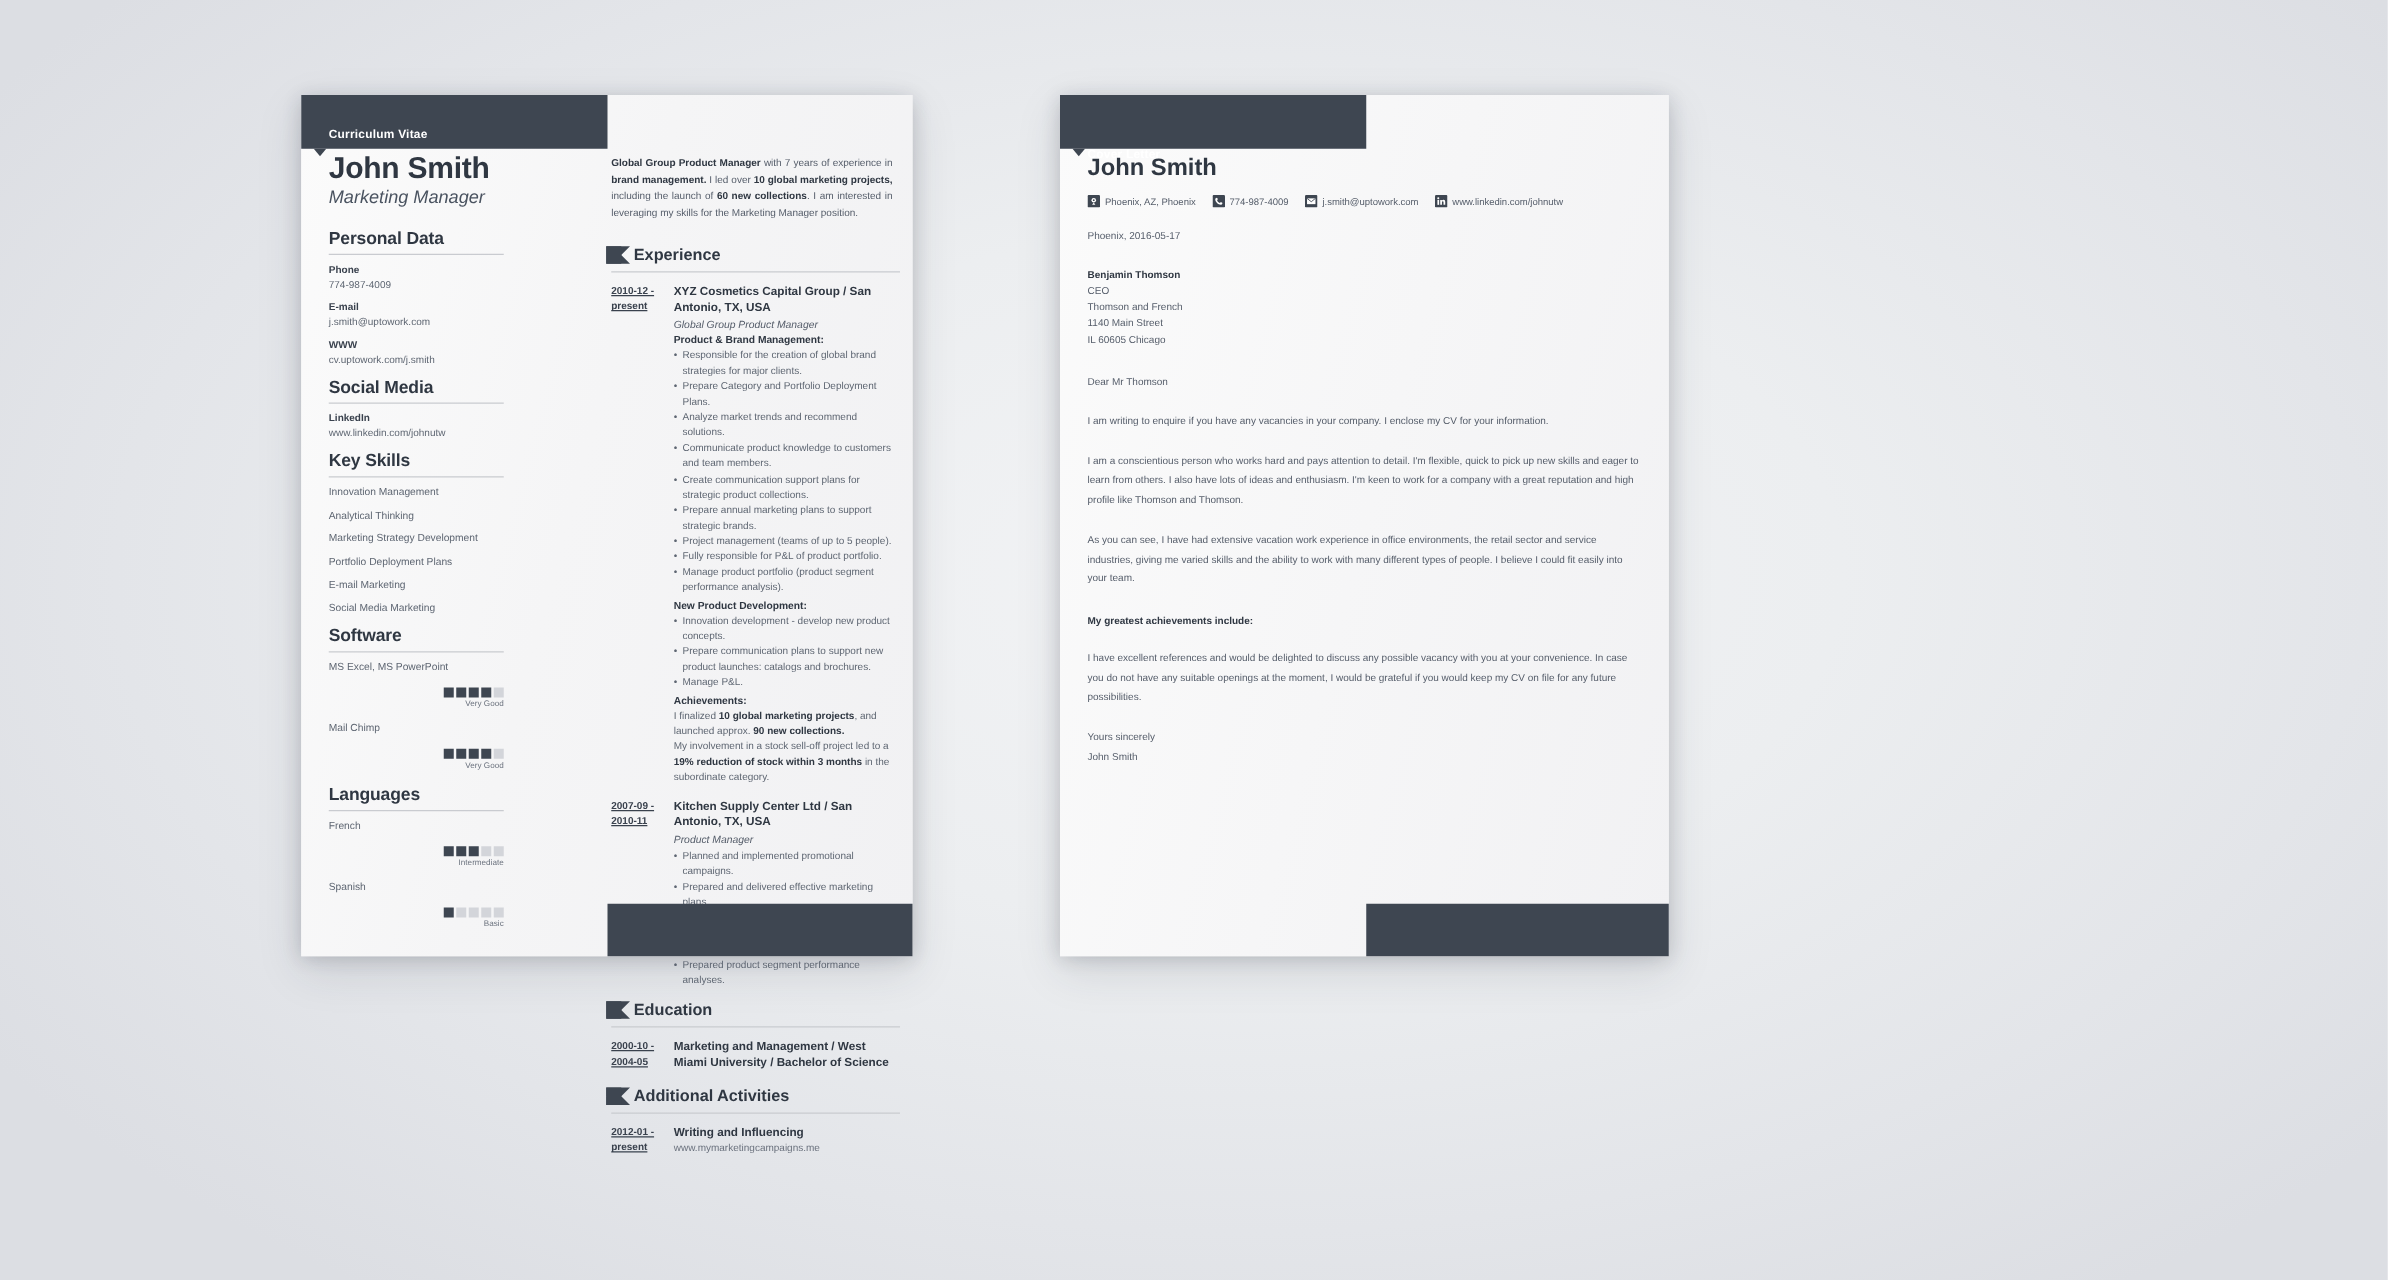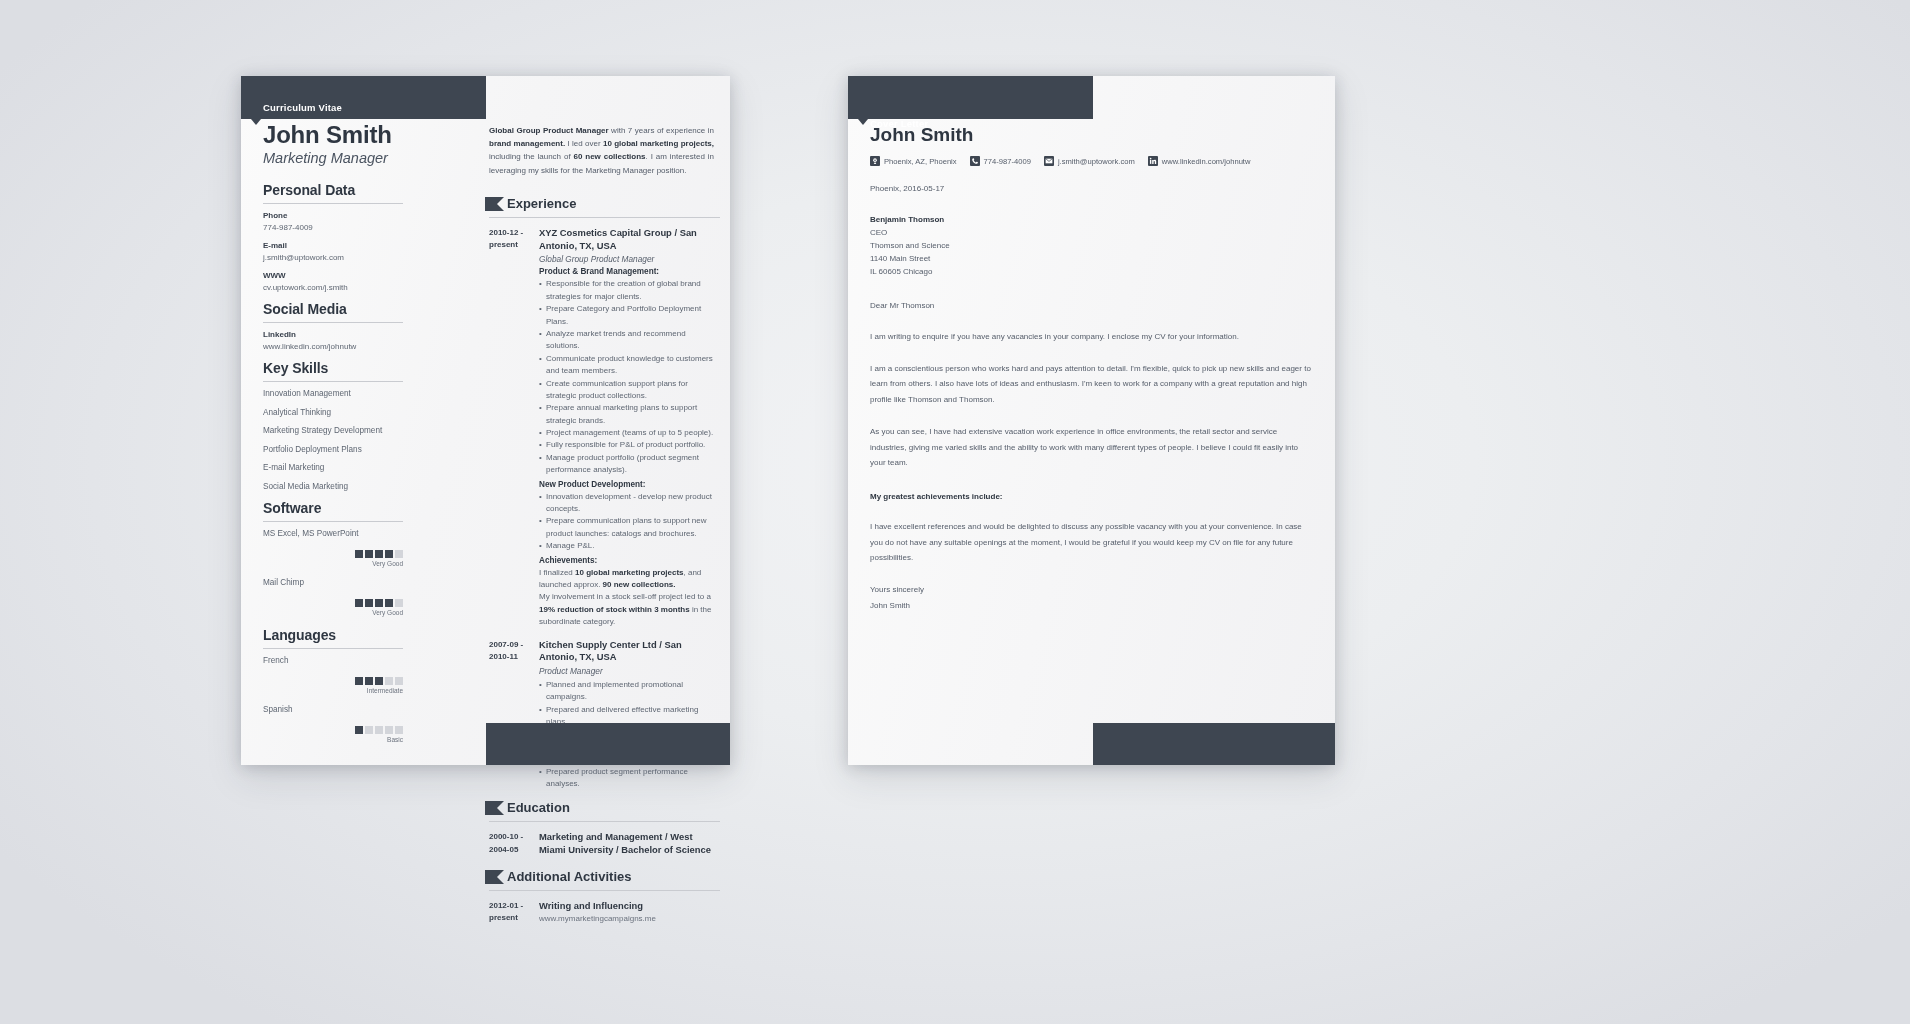--- a/index.html
+++ b/index.html
@@ -111,21 +111,21 @@
     border-top: 7px solid #3e4651;
     border-bottom: 7px solid #3e4651;
     border-left: 12px solid #3e4651;
     border-right: 7px solid transparent;
   }
   .flag-rule { border-bottom: 1px solid #c9cbd0; margin: 0 0 9px 0; }
 
   .entry { display: flex; margin-bottom: 10px; }
   .entry-date {
     width: 50px; flex: 0 0 50px;
-    font-size: 8px; font-weight: bold; color: #39414d; line-height: 1.55;
+    font-size: 8px; font-weight: bold; color: #39414d; line-height: 1.55; text-decoration: underline;
   }
   .entry-body { flex: 1; }
   .entry-title { font-size: 9.4px; font-weight: bold; color: #2f3742; line-height: 1.35; margin-bottom: 2px; }
   .entry-sub { font-size: 8.3px; font-style: italic; color: #555d6a; margin-bottom: 3px; }
   .entry-cat { font-size: 8.2px; font-weight: bold; color: #2f3742; margin: 3px 0 2px; }
   .entry-li { font-size: 8px; color: #5e6672; line-height: 1.55; padding-left: 7px; position: relative; }
   .entry-li::before { content: "•"; position: absolute; left: 0; }
   .entry-p { font-size: 8px; color: #5e6672; line-height: 1.55; }
   .entry-p b { color: #2f3742; font-weight: bold; }
   .entry-link { font-size: 8px; color: #6b727e; }
@@ -404,21 +404,21 @@
             </span>
             <span class="contact-txt">www.linkedin.com/johnutw</span>
           </div>
         </div>
 
       <div id="cl-body">
         <div class="cl-date">Phoenix, 2016-05-17</div>
         <div id="cl-recipient">
             <div class="cl-addr-line b">Benjamin Thomson</div>
             <div class="cl-addr-line">CEO</div>
-            <div class="cl-addr-line">Thomson and Science</div>
+            <div class="cl-addr-line">Thomson and French</div>
             <div class="cl-addr-line">1140 Main Street</div>
             <div class="cl-addr-line">IL 60605 Chicago</div>
           </div>
         <div class="cl-salute">Dear Mr Thomson</div>
         <div id="cl-paras">
             <div class="cl-p">I am writing to enquire if you have any vacancies in your company. I enclose my CV for your information.</div>
             <div class="cl-p">I am a conscientious person who works hard and pays attention to detail. I'm flexible, quick to pick up new skills and eager to learn from others. I also have lots of ideas and enthusiasm. I'm keen to work for a company with a great reputation and high profile like Thomson and Thomson.</div>
             <div class="cl-p">As you can see, I have had extensive vacation work experience in office environments, the retail sector and service industries, giving me varied skills and the ability to work with many different types of people. I believe I could fit easily into your team.</div>
           </div>
         <div class="cl-h">My greatest achievements include:</div>

